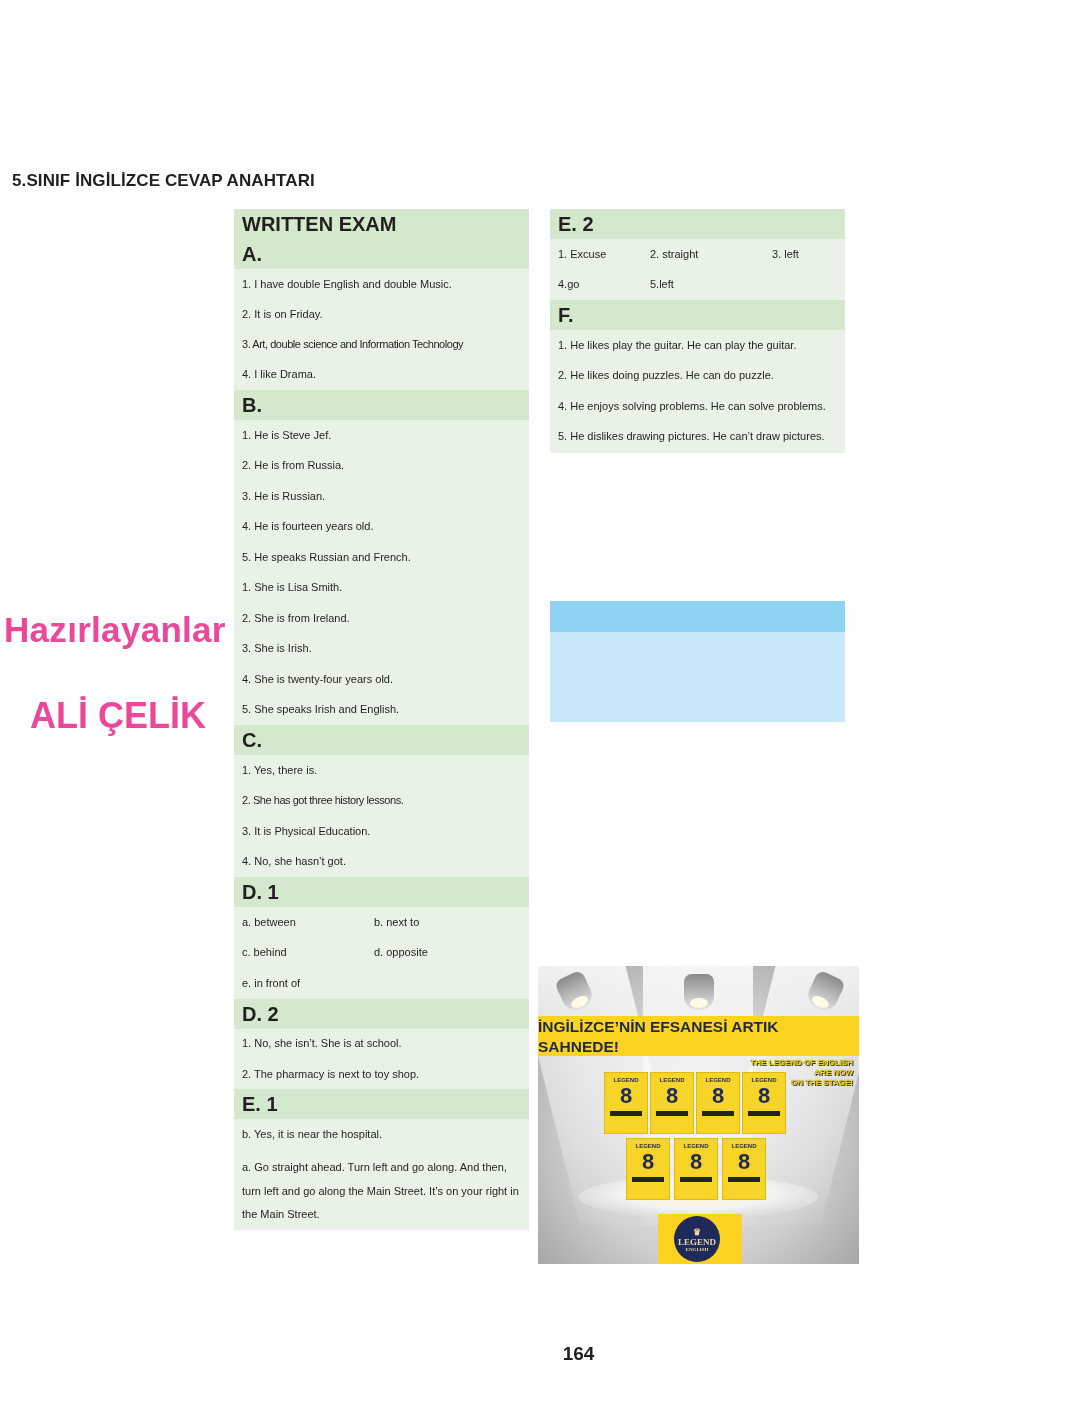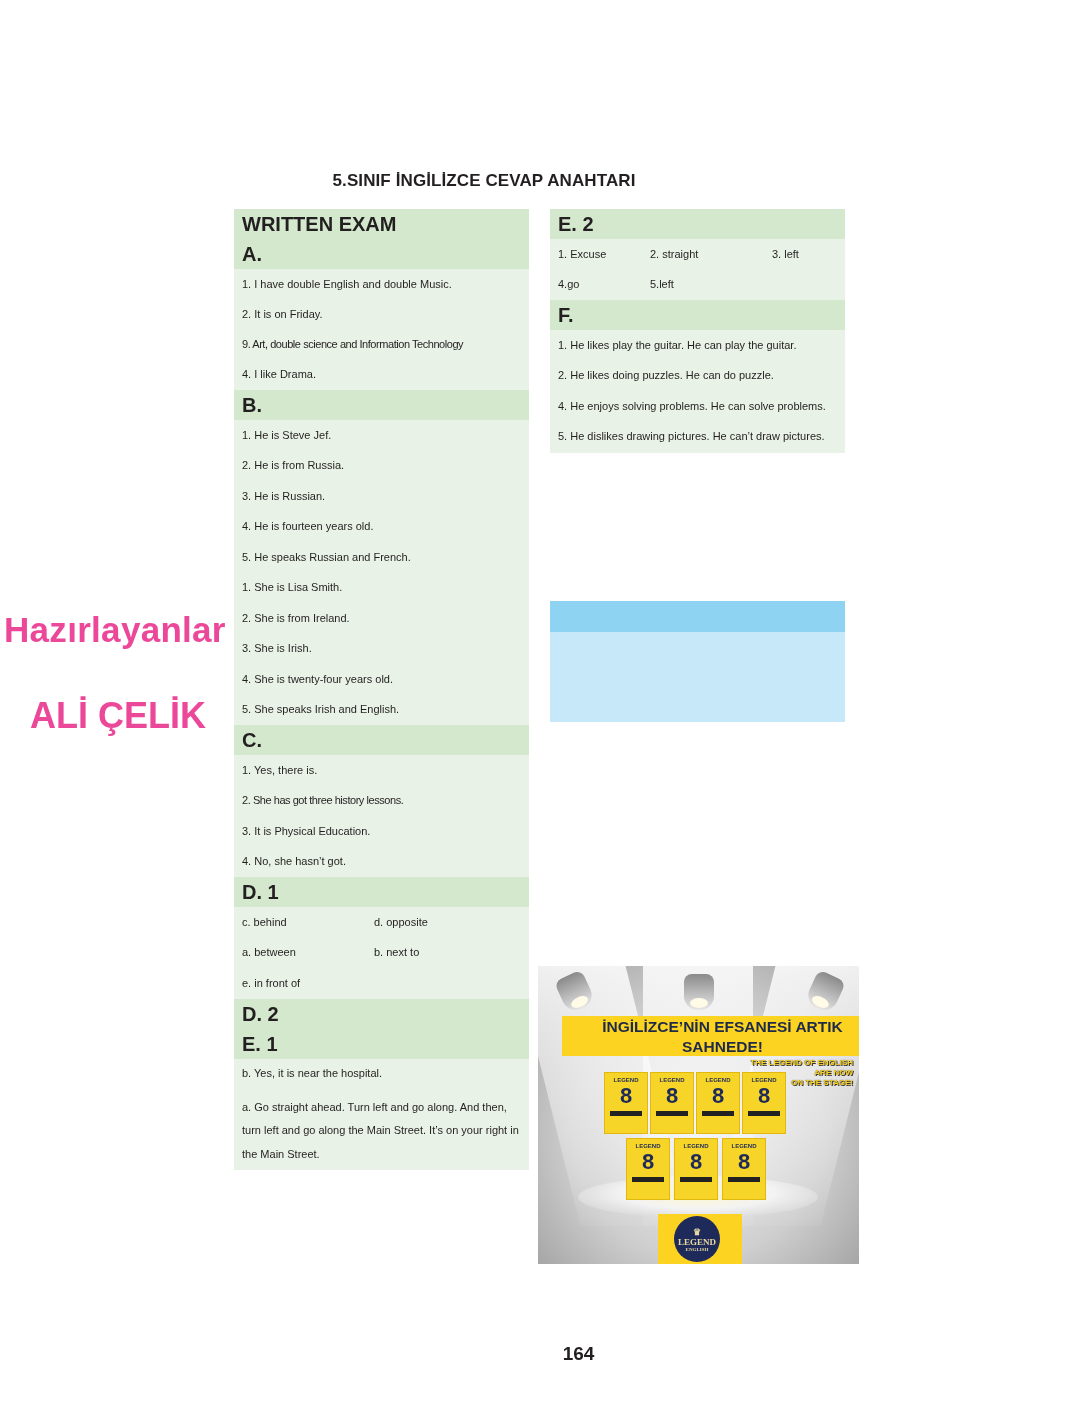--- a/index.html
+++ b/index.html
@@ -1,21 +1,21 @@
 <!DOCTYPE html>
 <html><head>
 <meta charset="utf-8">
 <style>
   * { box-sizing: border-box; margin: 0; padding: 0; }
   html, body { width: 1080px; height: 1414px; background: #ffffff; overflow: hidden; }
   body { position: relative; font-family: "Liberation Sans", sans-serif; color: #231f20; }
 
   .title {
-    position: absolute; left: 3px; width: 962px; top: 171px;
-    text-align: center; font-weight: bold; font-size: 17px; letter-spacing: 0.1px;
+    position: absolute; left: 12px; width: 962px; top: 171px;
+    font-weight: bold; font-size: 17px; letter-spacing: 0.1px;
   }
 
   .col { position: absolute; }
   .col-left { left: 234px; top: 209px; width: 295px; }
   .col-right { left: 550px; top: 209px; width: 295px; }
 
   .hdr {
     background: #d3e8cd; font-weight: bold; font-size: 20px;
     padding: 0 8px; height: 30px; line-height: 30px;
   }
@@ -40,21 +40,21 @@
     background: radial-gradient(ellipse at 50% 55%, #f1f1f1 0%, #cfcfcf 55%, #9c9c9c 100%);
     overflow: hidden;
   }
   .beam { position: absolute; top: 0; width: 110px; height: 260px;
     background: linear-gradient(180deg, rgba(255,255,255,0.85), rgba(255,255,255,0.05)); }
   .lamp { position: absolute; top: 8px; width: 30px; height: 36px; border-radius: 8px 8px 14px 14px;
     background: linear-gradient(180deg, #8a8a8a, #e6e6e6); }
   .lamp::after { content: ""; position: absolute; left: 6px; bottom: 2px; width: 18px; height: 10px; border-radius: 50%; background: #fffbe6; }
   .ad-banner {
     position: absolute; left: 0; top: 50px; width: 321px; height: 40px; background: #fbd320;
-    text-align: center; font-weight: bold; color: #1e2a4a; font-size: 15.5px; line-height: 20px; padding-top: 1px; margin-left: 24px;
+    text-align: left; font-weight: bold; color: #1e2a4a; font-size: 15.5px; line-height: 20px; padding-top: 1px;
   }
   .ad-tagline {
     position: absolute; right: 6px; top: 92px; text-align: right; font-size: 8px; font-weight: bold;
     color: #fbd320; line-height: 10px; text-shadow: 0 0 1px #333, 1px 1px 0 #333;
   }
   .stage {
     position: absolute; left: 40px; top: 210px; width: 240px; height: 42px; border-radius: 50%;
     background: radial-gradient(ellipse at 50% 40%, #fff6c8 0%, #f3f3f3 45%, #c5c5c5 100%);
   }
   .book {
@@ -81,21 +81,21 @@
 <div class="side-label side-1">Hazırlayanlar</div>
 <div class="side-label side-2">ALİ ÇELİK</div>
 
 <div class="col col-left">
   <div class="hdr">WRITTEN EXAM</div>
 
   <div class="hdr">A.</div>
   <div class="body">
     <div class="row" style="line-height:23px;">1. I have double English and double Music.</div>
     <div class="row">2. It is on Friday.</div>
-    <div class="row tight" style="line-height:23px;">9. Art, double science and Information Technology</div>
+    <div class="row tight" style="line-height:23px;">3. Art, double science and Information Technology</div>
     <div class="row">4. I like Drama.</div>
   </div>
 
   <div class="hdr">B.</div>
   <div class="body">
     <div class="row">1. He is Steve Jef.</div>
     <div class="row">2. He is from Russia.</div>
     <div class="row">3. He is Russian.</div>
     <div class="row">4. He is fourteen years old.</div>
     <div class="row">5. He speaks Russian and French.</div>
@@ -110,31 +110,35 @@
   <div class="body">
     <div class="row">1. Yes, there is.</div>
     <div class="row tight">2. She has got three history lessons.</div>
     <div class="row">3. It is Physical Education.</div>
     <div class="row">4. No, she hasn’t got.</div>
   </div>
 
   <div class="hdr">D. 1</div>
   <div class="body">
     <div class="row grid2">
+      <span style="width:132px">a. between</span>
+      <span>b. next to</span>
+    </div>
+    <div class="row grid2">
       <span style="width:132px">c. behind</span>
       <span>d. opposite</span>
     </div>
-    <div class="row grid2">
-      <span style="width:132px">a. between</span>
-      <span>b. next to</span>
-    </div>
     <div class="row">e. in front of</div>
   </div>
 
   <div class="hdr">D. 2</div>
+  <div class="body">
+    <div class="row">1. No, she isn’t. She is at school.</div>
+    <div class="row" style="line-height:23px; padding-right:30px;">2. The pharmacy is next to toy shop.</div>
+  </div>
 
   <div class="hdr">E. 1</div>
   <div class="body">
     <div class="row" style="padding-bottom:4px;">b. Yes, it is near the hospital.</div>
     <div class="row" style="line-height:23.5px; padding-top:6px;">a. Go straight ahead. Turn left and go along. And then, turn left and go along the Main Street. It’s on your right in the Main Street.</div>
   </div>
 </div>
 
 <div class="col col-right">
   <div class="hdr">E. 2</div>

